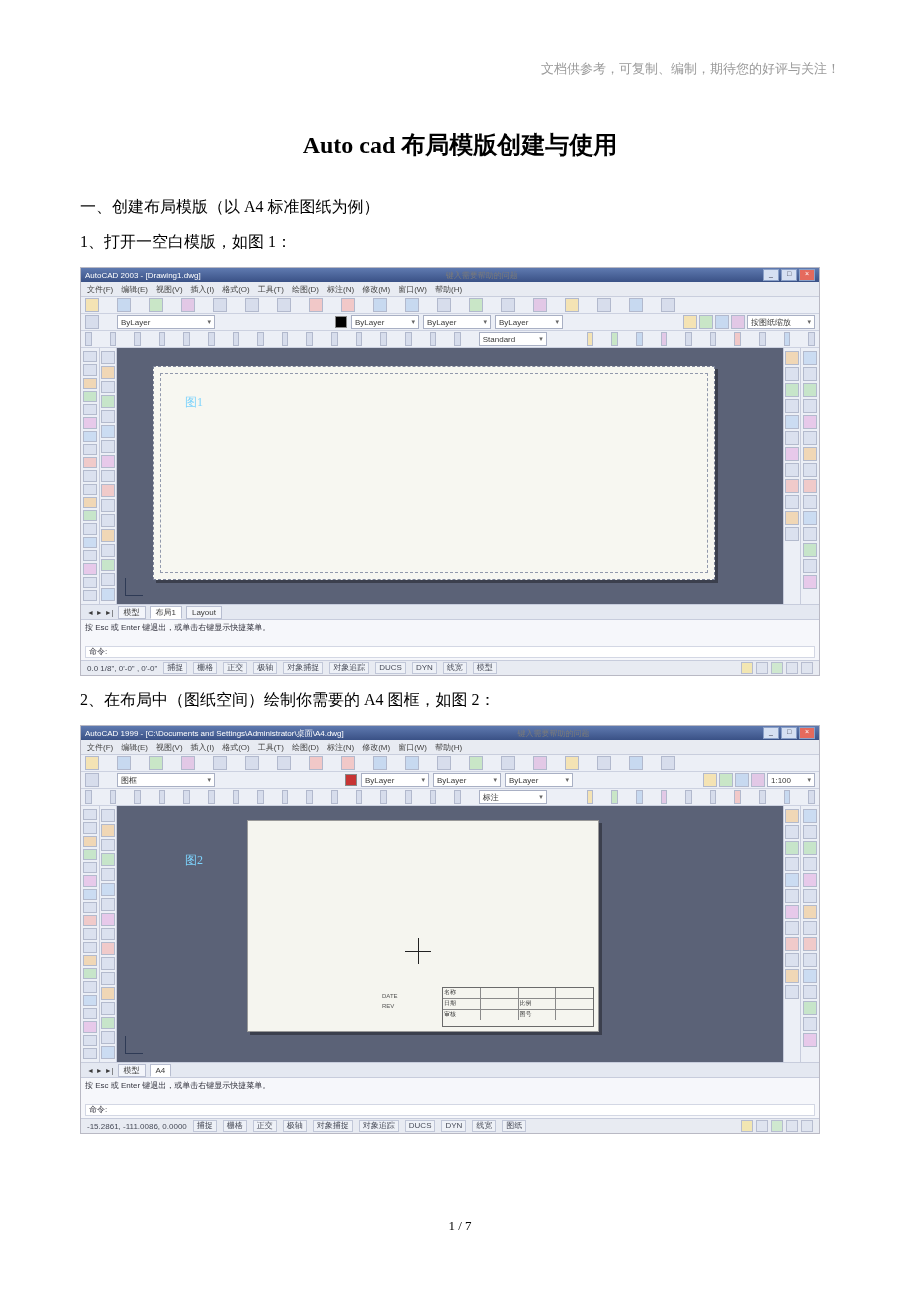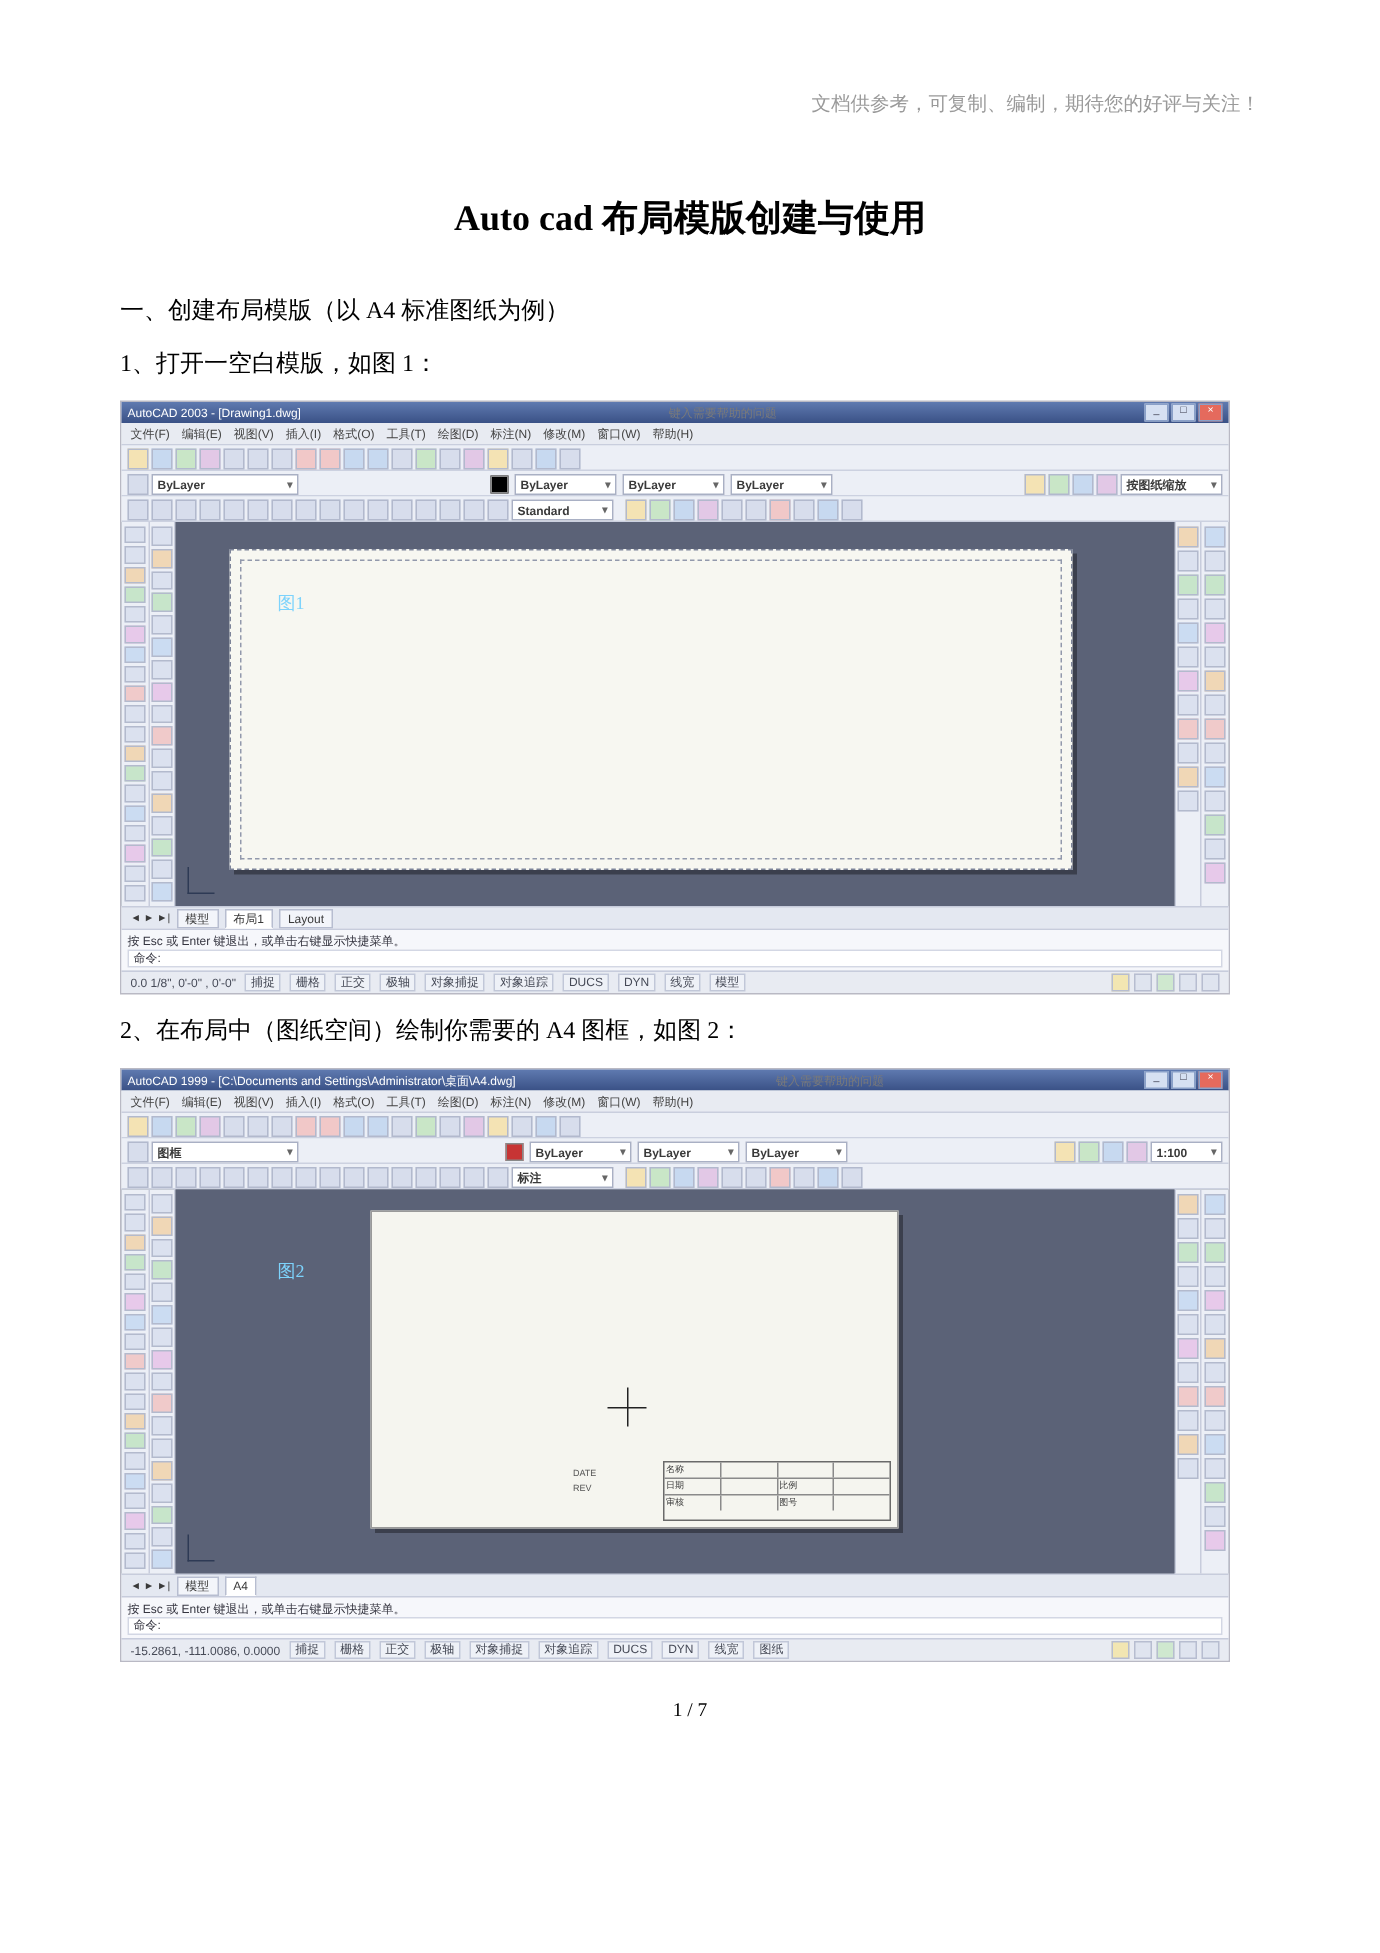--- a/index.html
+++ b/index.html
@@ -88,24 +88,23 @@
     gap: 8px;
     padding: 0 6px;
     font-size: 8px;
     color: #444;
   }
   .toolbar-row {
     height: 16px;
     background: #eceff6;
     border-bottom: 1px solid #ccd1e0;
     display: flex;
-    align-items: flex-end;
-    gap: 2px;
+    align-items: center;
+    gap: 18px;
     padding: 0 4px;
-    font-weight: bold;
   }
   .tb-ic {
     width: 12px;
     height: 12px;
     background: #d7ddec;
     border: 1px solid #b2b9cd;
   }
   .tb-ic.c1 { background:#f4e3b4; }
   .tb-ic.c2 { background:#c9e6c7; }
   .tb-ic.c3 { background:#e2c8e6; }
@@ -233,21 +232,21 @@
     line-height:11px;
   }
   .app-tabs .tab.active { background:#fff; border-bottom-color:#fff; }
   .cmd-area {
     background:#f6f7fb;
     border-top:1px solid #c7ccdc;
     padding:2px 4px;
     font-size:8px;
     color:#353540;
   }
-  .cmd-area .cmd-line { height:10px; line-height:10px; border:1px solid #d3d7e4; background:#fff; padding:0 3px; margin-top:0;}
+  .cmd-area .cmd-line { height:10px; line-height:10px; border:1px solid #d3d7e4; background:#fff; padding:0 3px; margin-top:13px;}
   .statusbar {
     height:14px;
     background:#e8ebf2;
     border-top:1px solid #c7ccdc;
     display:flex;
     align-items:center;
     gap:6px;
     padding:0 6px;
     font-size:8px;
     color:#464a57;
@@ -259,21 +258,21 @@
     height:10px;
     line-height:10px;
   }
   .statusbar .sb-right { margin-left:auto; display:flex; gap:3px;}
   .sb-ic { width:10px; height:10px; border:1px solid #b7bdd0; background:#dfe4ef;}
   .sb-ic.y { background:#f2e6b2; }
   .sb-ic.g { background:#cfe8cf; }
   .page-footer {
     text-align:center;
     font-size:13px;
-    margin-top:24px;
+    margin-top:84px;
     font-family:"SimSun", serif;
   }
   .between-tb {
     display:flex; align-items:center; gap:4px; flex:0 0 auto;
   }
   .stretch { flex: 1 1 auto; }
   .keyword-callout {
     color:#7a7a7a;
     font-size:8px;
   }

